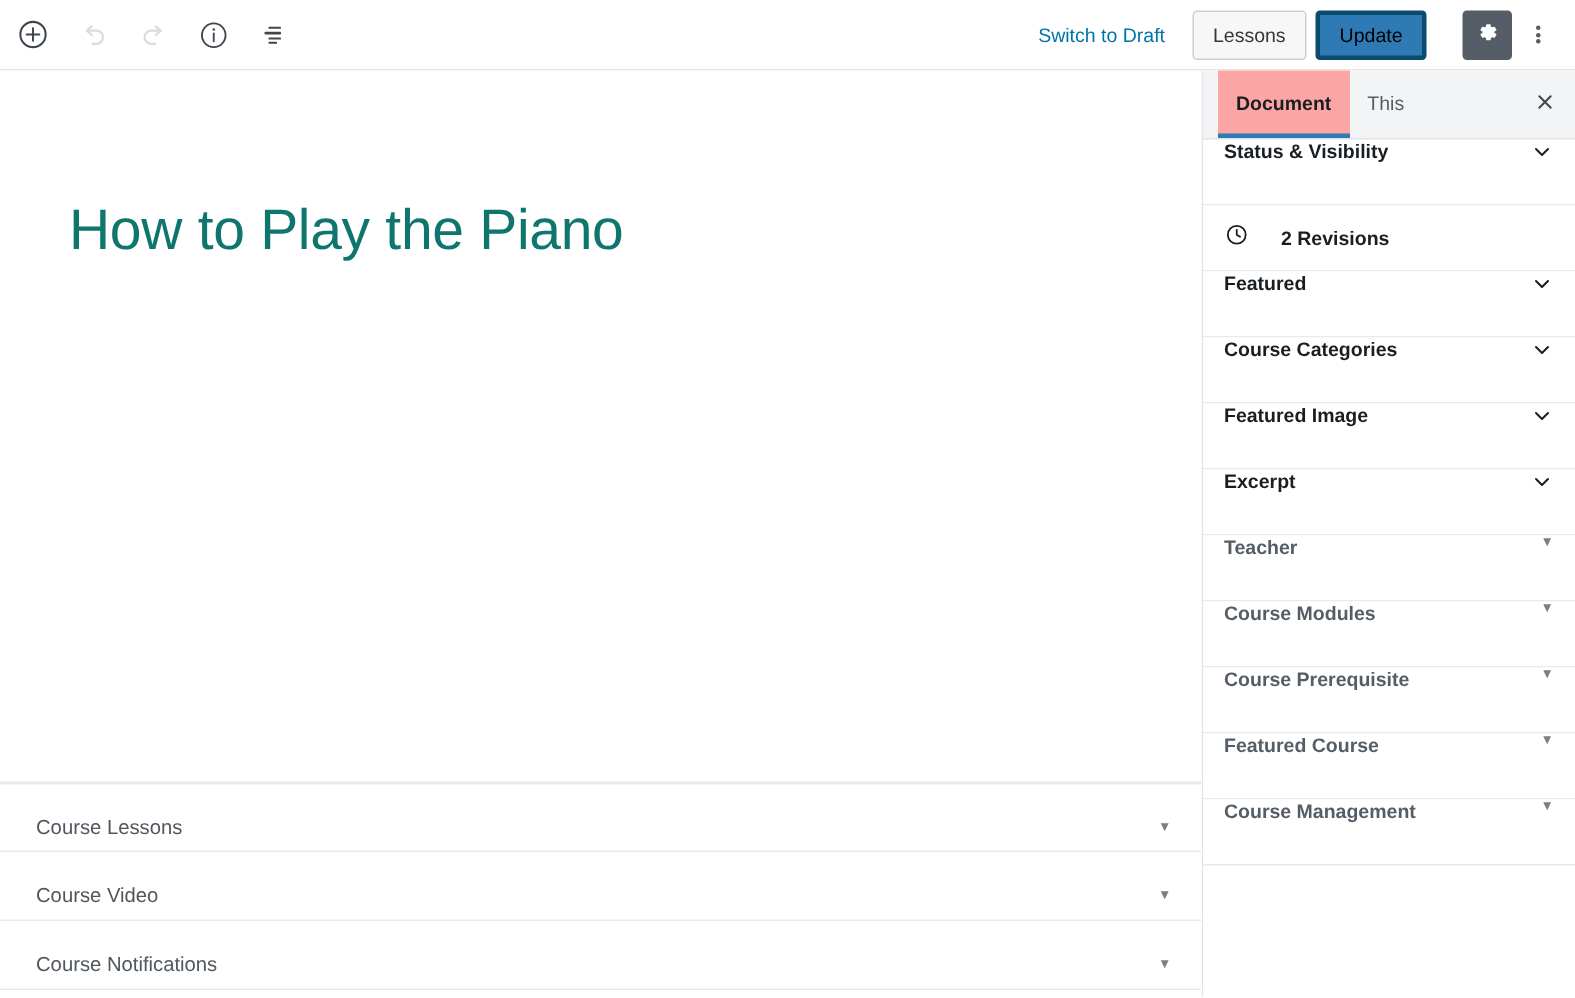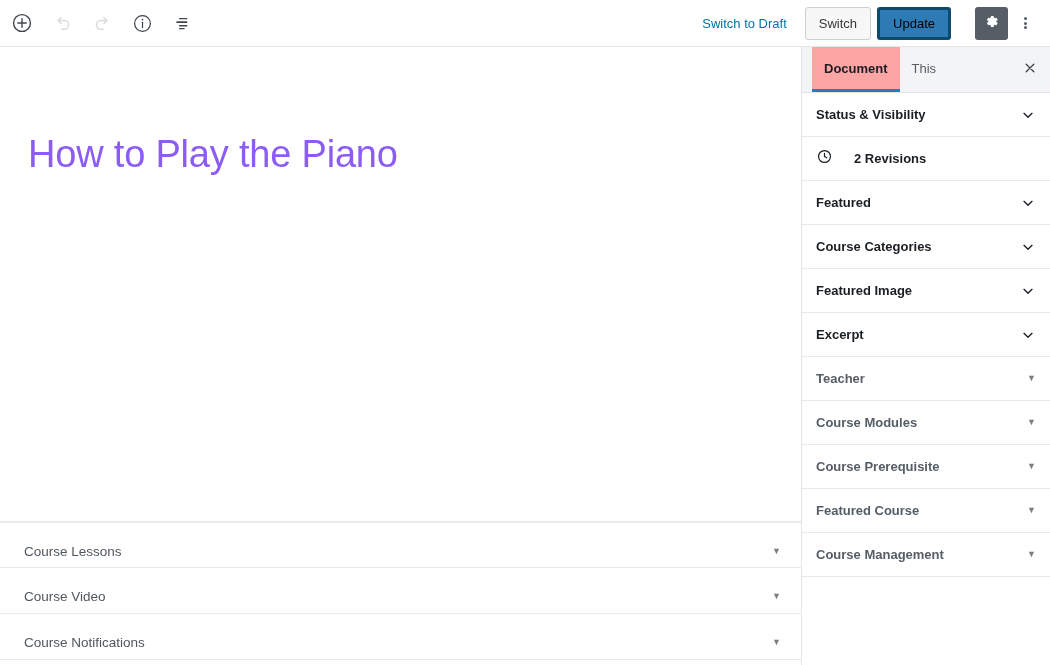--- a/index.html
+++ b/index.html
@@ -63,22 +63,22 @@
 
   
   .body-wrap { position: absolute; top: 47px; left: 0; width: 1050px; height: 618px; display: flex; }
 
   
   .canvas {
     position: relative; width: 801px; height: 618px;
     background: #ffffff; overflow: hidden;
   }
   .post-title {
-    margin: 85px 0 0 28px; width: 700px;
-    font-size: 38px; font-weight: 300; color: #8b5cf6;
+    margin: 85px 0 0 46px; width: 700px;
+    font-size: 38px; font-weight: 300; color: #0f766e;
     font-family: "Liberation Sans", sans-serif;
     letter-spacing: -0.2px; line-height: 1.2;
     border: none; outline: none; background: transparent; padding: 0;
   }
 
   .block-wrap { margin: 40px 0 0 36px; width: 723px; }
   .classic-block {
     border: 1px solid #e2e4e7; background: #fff;
     border-radius: 0;
   }
@@ -124,21 +124,21 @@
   }
   .sb-tab:first-child { margin-left: 10px; }
   .sb-tab.active { color: #191e23; font-weight: bold; border-bottom: 3px solid #2e7ab4; background: #fca5a5; }
   .sb-close {
     margin-left: auto; width: 40px; display: flex; align-items: center; justify-content: center;
     background: none; border: none; cursor: pointer; color: #40464d;
   }
 
   .sb-panels { flex: 1; overflow: hidden; }
   .sb-row {
-    height: 44px; display: flex; align-items: center;
+    height: 44px; display: flex; align-items: flex-start;
     border-bottom: 1px solid #e8eaeb; padding: 0 14px;
     cursor: pointer; background: #fff;
   }
   .sb-title { font-size: 13px; font-weight: bold; color: #191e23; }
   .sb-title.muted { color: #555d66; font-weight: bold; }
   .sb-chevron { margin-left: auto; display: flex; align-items: center; color: #191e23; }
   .sb-caret { margin-left: auto; color: #7a7f85; font-size: 9px; line-height: 1; }
 
   .sb-revrow {
     height: 44px; display: flex; align-items: center; gap: 21px;
@@ -198,21 +198,21 @@
             <rect x="5" y="9.3" width="12.5" height="2.1" rx="0.6"></rect>
             <rect x="8" y="13.8" width="9.5" height="1.5" rx="0.5"></rect>
             <rect x="8" y="17" width="6.5" height="1.5" rx="0.5"></rect>
           </svg>
         </span>
       </button>
     </div>
 
     <div class="tb-right">
       <button class="link-btn">Switch to Draft</button>
-      <button class="btn btn-secondary">Switch</button>
+      <button class="btn btn-secondary">Lessons</button>
       <button class="btn btn-primary">Update</button>
       <button class="gear-btn" title="Settings">
         <span>
           <svg width="17" height="17" viewBox="0 0 24 24" fill="#ffffff">
             <path d="M12 8.3a3.7 3.7 0 1 0 0 7.4 3.7 3.7 0 0 0 0-7.4zm0 5.6a1.9 1.9 0 1 1 0-3.8 1.9 1.9 0 0 1 0 3.8z"></path>
             <path d="M20.4 13.6l-1.6-.95a6.9 6.9 0 0 0 0-1.3l1.6-.95a.6.6 0 0 0 .24-.76l-1.5-2.6a.6.6 0 0 0-.73-.27l-1.76.63a7 7 0 0 0-1.12-.65l-.3-1.85a.6.6 0 0 0-.6-.5h-3a.6.6 0 0 0-.6.5l-.3 1.85a7 7 0 0 0-1.12.65l-1.76-.63a.6.6 0 0 0-.73.27l-1.5 2.6a.6.6 0 0 0 .24.76l1.6.95a6.9 6.9 0 0 0 0 1.3l-1.6.95a.6.6 0 0 0-.24.76l1.5 2.6a.6.6 0 0 0 .73.27l1.76-.63c.35.26.73.48 1.12.65l.3 1.85c.05.29.3.5.6.5h3c.3 0 .55-.21.6-.5l.3-1.85c.39-.17.77-.39 1.12-.65l1.76.63a.6.6 0 0 0 .73-.27l1.5-2.6a.6.6 0 0 0-.24-.76z"></path>
           </svg>
         </span>
       </button>
       <button class="kebab-btn" title="More tools &amp; options">

